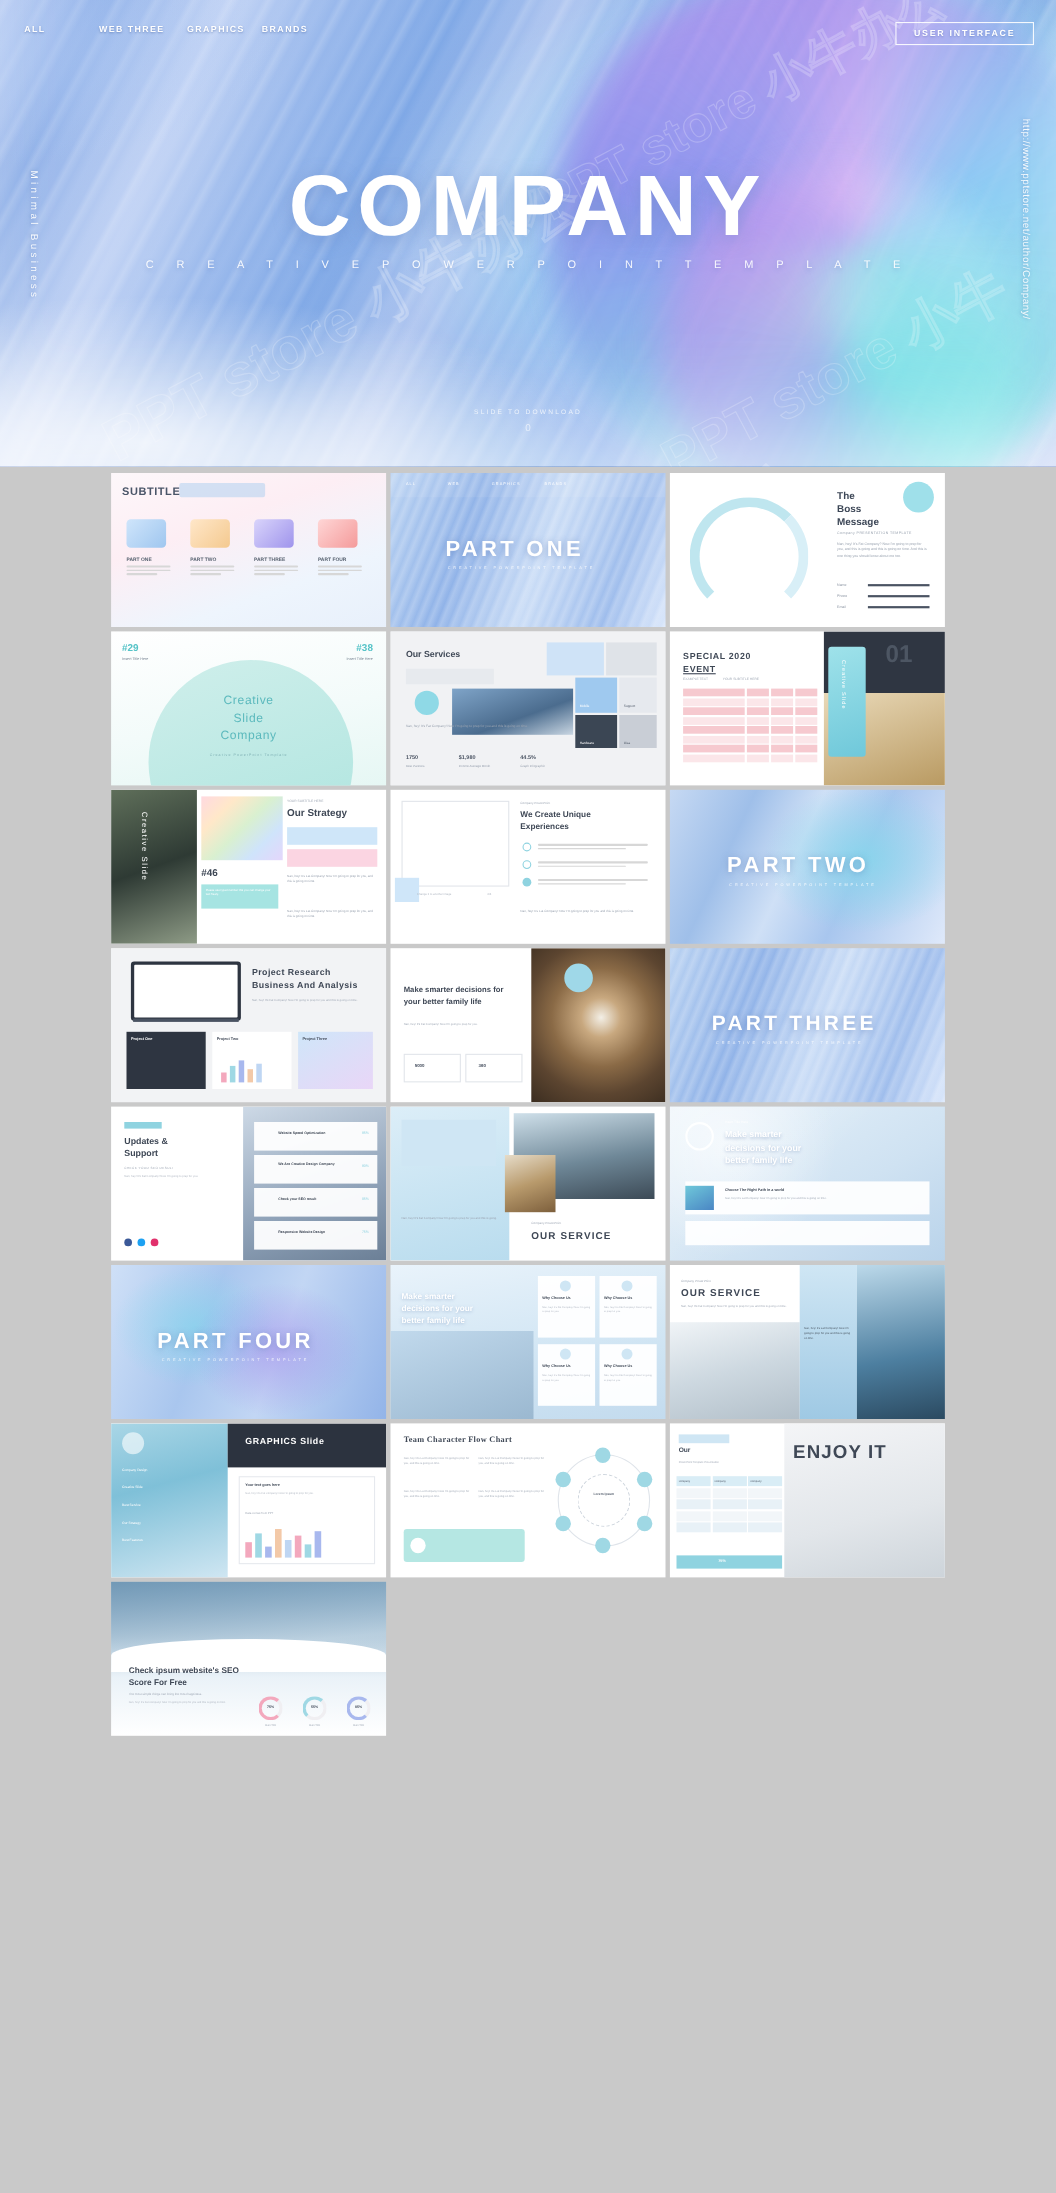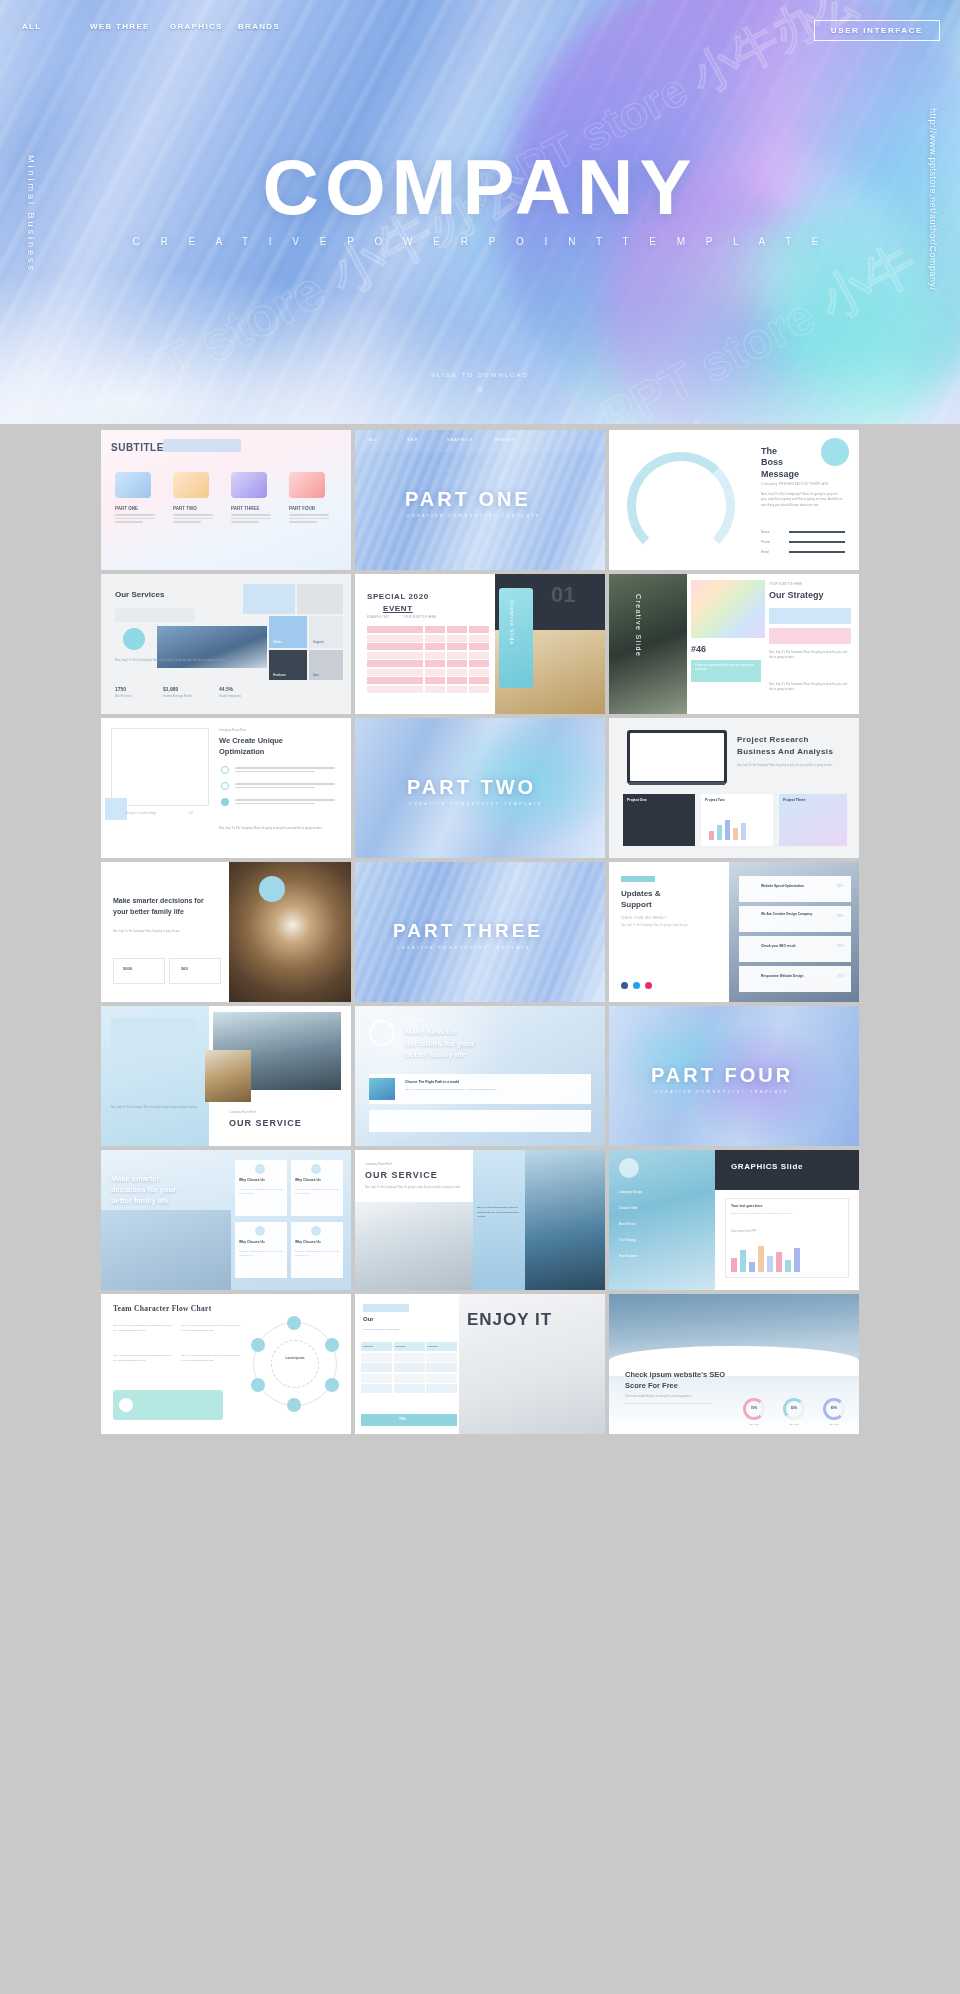--- a/index.html
+++ b/index.html
@@ -232,20 +232,31 @@
     <div class="tz" style="left:152px;top:52px;font-size:3.2px;color:#9aa3b0;letter-spacing:.4px;">Company PRESENTATION TEMPLATE</div>
     <div class="tz" style="left:152px;top:62px;width:82px;font-size:3.2px;color:#9aa3b0;line-height:1.7;">Nan, hey! It's Fat Company? Now I'm going to prep for you, and this is going and this is going on time. And this is one thing you should know about me too.</div>
     <div class="tz" style="left:152px;top:100px;font-size:3.2px;color:#8b94a2;">Name</div>
     <div class="tz" style="left:152px;top:110px;font-size:3.2px;color:#8b94a2;">Phone</div>
     <div class="tz" style="left:152px;top:120px;font-size:3.2px;color:#8b94a2;">Email</div>
     <div class="tz" style="left:180px;top:101px;width:56px;height:2px;background:#4a5362;"></div>
     <div class="tz" style="left:180px;top:111px;width:56px;height:2px;background:#4a5362;"></div>
     <div class="tz" style="left:180px;top:121px;width:56px;height:2px;background:#4a5362;"></div>
   </div>
 
+  <div class="thumb" style="background:linear-gradient(170deg,#ffffff 0%,#f3fbfa 55%,#e6f7f4 100%);">
+    <div class="tz circ" style="left:34px;top:26px;width:186px;height:186px;background:linear-gradient(160deg,#cdeeea,#a9e3dd);opacity:.95;"></div>
+    <div class="tz" style="left:10px;top:10px;font-size:9px;font-weight:700;color:#55c3c7;">#29</div>
+    <div class="tz" style="left:10px;top:23px;font-size:3.4px;color:#7a8694;">Insert Title Here</div>
+    <div class="tz" style="right:12px;top:10px;font-size:9px;font-weight:700;color:#55c3c7;text-align:right;">#38</div>
+    <div class="tz" style="right:12px;top:23px;font-size:3.4px;color:#7a8694;text-align:right;">Insert Title Here</div>
+    <div class="tz" style="left:0;right:0;top:56px;text-align:center;font-size:11px;font-weight:400;color:#5bb9bd;line-height:1.45;white-space:pre-line;letter-spacing:.6px;">Creative
+Slide
+Company</div>
+    <div class="tz" style="left:0;right:0;top:110px;text-align:center;font-size:3.2px;color:#7fb0b4;letter-spacing:1px;">Creative PowerPoint Template</div>
+  </div>
 
   <div class="thumb bg-soft">
     <div class="tz" style="left:0;top:0;width:250px;height:140px;background:#f1f2f4;"></div>
     <div class="tz" style="left:14px;top:16px;font-size:8px;font-weight:700;color:#3f4856;">Our Services</div>
     <div class="tz" style="left:142px;top:10px;width:52px;height:30px;background:#cfe3f7;"></div>
     <div class="tz" style="left:196px;top:10px;width:46px;height:30px;background:#dfe3e8;"></div>
     <div class="tz" style="left:14px;top:34px;width:80px;height:14px;background:#e7eaee;"></div>
     <div class="tz circ" style="left:22px;top:54px;width:22px;height:22px;background:#8fd9e6;"></div>
     <div class="tz" style="left:56px;top:52px;width:110px;height:42px;background:linear-gradient(160deg,#7fa4c8,#4b6c8e 60%,#c9d6e2);"></div>
     <div class="tz" style="left:168px;top:42px;width:38px;height:32px;background:#9fc9ef;"></div>
@@ -265,21 +276,21 @@
     <div class="tz" style="left:118px;top:120px;font-size:2.8px;color:#9aa3b0;">Graph Infographic</div>
   </div>
 
   <div class="thumb bg-white">
     <div class="tz" style="left:140px;top:0;width:110px;height:56px;background:#2f3642;"></div>
     <div class="tz" style="left:140px;top:56px;width:110px;height:84px;background:linear-gradient(160deg,#e9d9b8,#b99a62);"></div>
     <div class="tz" style="left:196px;top:8px;font-size:22px;font-weight:700;color:#5a6472;opacity:.7;">01</div>
     <div class="tz" style="left:144px;top:14px;width:34px;height:100px;background:linear-gradient(160deg,#9fe2ea,#6fc8da);border-radius:3px;"></div>
     <div class="tz" style="left:154px;top:26px;writing-mode:vertical-rl;font-size:5px;color:#fff;letter-spacing:1px;">Creative Slide</div>
     <div class="tz" style="left:12px;top:18px;font-size:8px;font-weight:700;color:#3f4856;letter-spacing:.6px;">SPECIAL  2020</div>
-    <div class="tz" style="left:28px;top:30px;font-size:8px;font-weight:700;color:#3f4856;letter-spacing:.6px;text-decoration:underline;">EVENT</div>
+    <div class="tz" style="left:12px;top:30px;font-size:8px;font-weight:700;color:#3f4856;letter-spacing:.6px;text-decoration:underline;">EVENT</div>
     <div class="tz" style="left:12px;top:41px;font-size:3px;color:#a3abb8;">EXAMPLE TEXT</div>
     <div class="tz" style="left:48px;top:41px;font-size:3px;color:#a3abb8;">YOUR SUBTITLE HERE</div>
     <div class="tz" style="left:12px;top:52px;width:122px;height:74px;">
       <div style="display:flex;flex-direction:column;gap:1.5px;">
         <div style="display:flex;gap:2px;">
             <div style="flex:1;height:7px;background:#f6c9cf;"></div>
             <div style="width:20px;height:7px;background:#f6c9cf;"></div>
             <div style="width:20px;height:7px;background:#f6c9cf;"></div>
             <div style="width:20px;height:7px;background:#f6c9cf;"></div>
           </div>
@@ -342,21 +353,21 @@
     <div class="tz" style="left:86px;top:90px;width:62px;font-size:2.6px;color:#fff;line-height:1.6;">Please use typed number this you can change your text freely.</div>
     <div class="tz" style="left:160px;top:76px;width:80px;font-size:2.8px;color:#9aa3b0;line-height:1.8;">Nan, hey! It's Fat Company! Now I'm going to prep for you, and this is going on time.</div>
     <div class="tz" style="left:160px;top:108px;width:80px;font-size:2.8px;color:#9aa3b0;line-height:1.8;">Nan, hey! It's Fat Company! Now I'm going to prep for you, and this is going on time.</div>
   </div>
 
   <div class="thumb bg-white">
     <div class="tz" style="left:10px;top:10px;width:98px;height:78px;border:1px solid #e2e5ea;background:#fff;"></div>
     <div class="tz" style="left:4px;top:80px;width:22px;height:22px;background:#cfe6f9;"></div>
     <div class="tz" style="left:118px;top:10px;font-size:2.8px;color:#a3abb8;">Company PowerPoint</div>
     <div class="tz" style="left:118px;top:18px;font-size:7.5px;font-weight:700;color:#3f4856;line-height:1.4;white-space:pre-line;">We Create Unique
-Optimization</div>
+Experiences</div>
     <div class="tz circ" style="left:120px;top:48px;width:8px;height:8px;border:1.5px solid #8fd3e0;"></div>
     <div class="tz circ" style="left:120px;top:64px;width:8px;height:8px;border:1.5px solid #8fd3e0;"></div>
     <div class="tz circ" style="left:120px;top:80px;width:8px;height:8px;background:#8fd3e0;"></div>
     <div class="tz lines" style="left:134px;top:49px;width:100px;">
         <div class="ln"></div>
         <div class="ln" style="width:80%"></div>
       </div>
     <div class="tz lines" style="left:134px;top:65px;width:100px;">
         <div class="ln"></div>
         <div class="ln" style="width:80%"></div>

